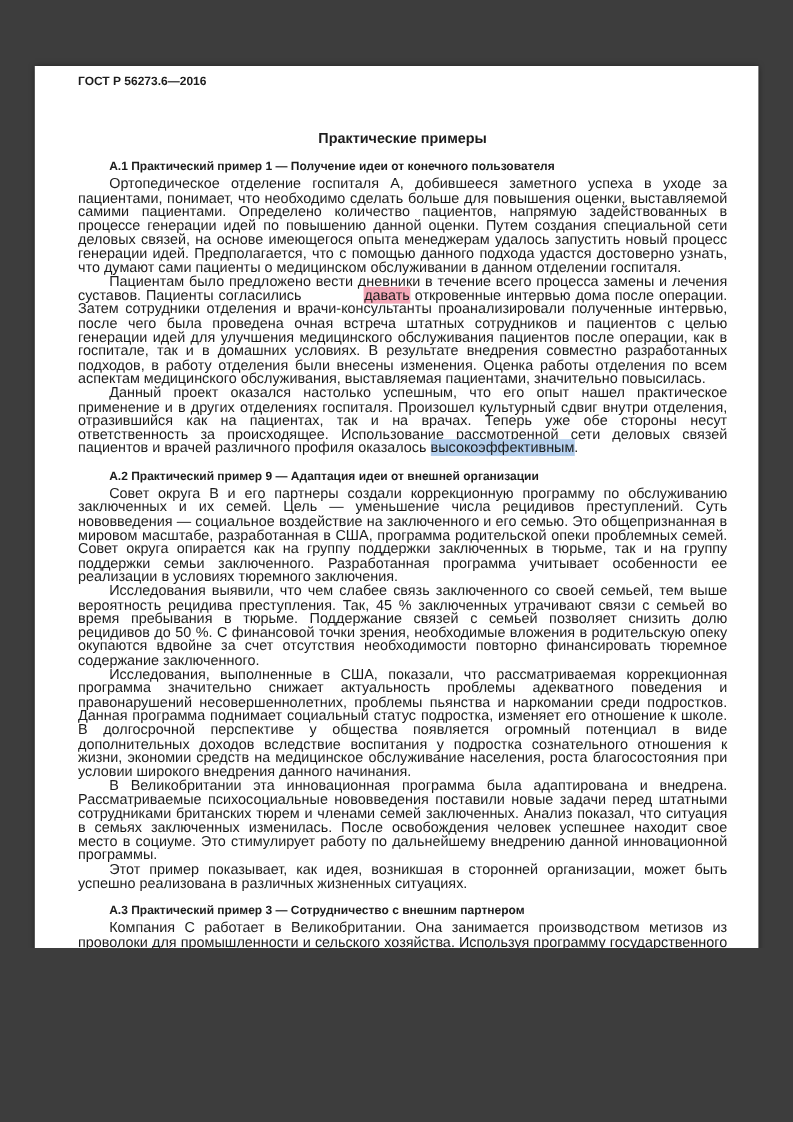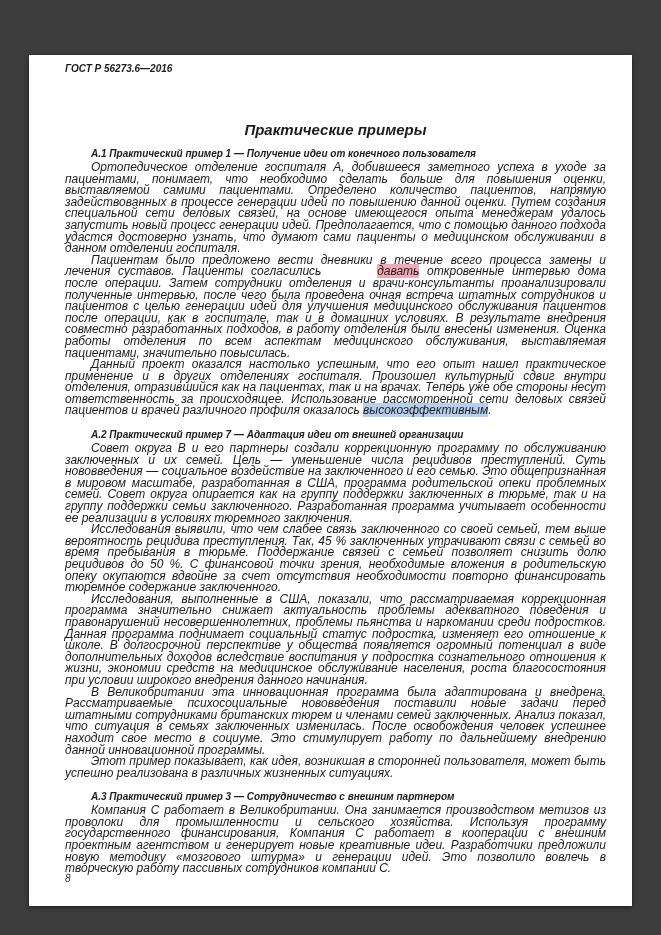--- a/index.html
+++ b/index.html
@@ -9,24 +9,23 @@
   }
   body {
     width: 661px;
     height: 935px;
     overflow: hidden;
     background: var(--canvas-background, #3d3d3d);
   }
   .viewport {
     position: relative;
     width: 661px;
-    height: 935px;
+    height: 790px;
     background: var(--canvas-background, #3d3d3d);
     overflow: hidden;
-    font-style: italic;
   }
   .paper {
     position: absolute;
     left: 29px;
     top: 55px;
     width: 603px;
     height: 851px;
     background: var(--paper-background, #ffffff);
     box-shadow: 0 1px 5px rgba(0,0,0,0.55);
     box-sizing: border-box;
@@ -39,23 +38,23 @@
     line-height: 12px;
   }
   .center { text-align: center; }
   .appendix {
     margin-top: 19px;
     font-weight: bold;
     font-size: 10px;
     line-height: 12px;
   }
   .doc-title {
-    margin-top: 48px;
+    margin-top: 34px;
     font-weight: bold;
-    font-size: 15px;
+    font-size: 12px;
     line-height: 13px;
   }
   .section-heading {
     font-weight: bold;
     font-size: 10px;
     line-height: 12px;
     margin: 12px 0 2px 0;
     text-indent: 26px;
   }
   .section-heading.first {
@@ -95,26 +94,26 @@
     <div class="doc-title center">Практические примеры</div>
 
     <div>
       <div class="section-heading first">А.1 Практический пример 1 — Получение идеи от конечного пользователя</div>
       <p class="body">Ортопедическое отделение госпиталя А, добившееся заметного успеха в уходе за пациентами, понимает, что необходимо сделать больше для повышения оценки, выставляемой самими пациентами. Определено количество пациентов, напрямую задействованных в процессе генерации идей по повышению данной оценки. Путем создания специальной сети деловых связей, на основе имеющегося опыта менеджерам удалось запустить новый процесс генерации идей. Предполагается, что с помощью данного подхода удастся достоверно узнать, что думают сами пациенты о медицинском обслуживании в данном отделении госпиталя.</p>
       <p class="body"><span>Пациентам было предложено вести дневники в течение всего процесса замены и лечения суставов. Пациенты согласились </span><span class="hl-pink">давать</span><span> откровенные интервью дома после операции. Затем сотрудники отделения и врачи-консультанты проанализировали полученные интервью, после чего была проведена очная встреча штатных сотрудников и пациентов с целью генерации идей для улучшения медицинского обслуживания пациентов после операции, как в госпитале, так и в домашних условиях. В результате внедрения совместно разработанных подходов, в работу отделения были внесены изменения. Оценка работы отделения по всем аспектам медицинского обслуживания, выставляемая пациентами, значительно повысилась.</span></p>
       <p class="body"><span>Данный проект оказался настолько успешным, что его опыт нашел практическое применение и в других отделениях госпиталя. Произошел культурный сдвиг внутри отделения, отразившийся как на пациентах, так и на врачах. Теперь уже обе стороны несут ответственность за происходящее. Использование рассмотренной сети деловых связей пациентов и врачей различного профиля оказалось </span><span class="hl-blue">высокоэффективным</span><span>.</span></p>
     </div>
 
     <div>
-      <div class="section-heading">А.2 Практический пример 7 — Адаптация идеи от внешней организации</div>
+      <div class="section-heading">А.2 Практический пример 9 — Адаптация идеи от внешней организации</div>
       <p class="body">Совет округа В и его партнеры создали коррекционную программу по обслуживанию заключенных и их семей. Цель — уменьшение числа рецидивов преступлений. Суть нововведения — социальное воздействие на заключенного и его семью. Это общепризнанная в мировом масштабе, разработанная в США, программа родительской опеки проблемных семей. Совет округа опирается как на группу поддержки заключенных в тюрьме, так и на группу поддержки семьи заключенного. Разработанная программа учитывает особенности ее реализации в условиях тюремного заключения.</p>
       <p class="body">Исследования выявили, что чем слабее связь заключенного со своей семьей, тем выше вероятность рецидива преступления. Так, 45 % заключенных утрачивают связи с семьей во время пребывания в тюрьме. Поддержание связей с семьей позволяет снизить долю рецидивов до 50 %. С финансовой точки зрения, необходимые вложения в родительскую опеку окупаются вдвойне за счет отсутствия необходимости повторно финансировать тюремное содержание заключенного.</p>
       <p class="body">Исследования, выполненные в США, показали, что рассматриваемая коррекционная программа значительно снижает актуальность проблемы адекватного поведения и правонарушений несовершеннолетних, проблемы пьянства и наркомании среди подростков. Данная программа поднимает социальный статус подростка, изменяет его отношение к школе. В долгосрочной перспективе у общества появляется огромный потенциал в виде дополнительных доходов вследствие воспитания у подростка сознательного отношения к жизни, экономии средств на медицинское обслуживание населения, роста благосостояния при условии широкого внедрения данного начинания.</p>
       <p class="body">В Великобритании эта инновационная программа была адаптирована и внедрена. Рассматриваемые психосоциальные нововведения поставили новые задачи перед штатными сотрудниками британских тюрем и членами семей заключенных. Анализ показал, что ситуация в семьях заключенных изменилась. После освобождения человек успешнее находит свое место в социуме. Это стимулирует работу по дальнейшему внедрению данной инновационной программы.</p>
-      <p class="body">Этот пример показывает, как идея, возникшая в сторонней пользователя, может быть успешно реализована в различных жизненных ситуациях.</p>
+      <p class="body">Этот пример показывает, как идея, возникшая в сторонней организации, может быть успешно реализована в различных жизненных ситуациях.</p>
     </div>
 
     <div>
       <div class="section-heading">А.3 Практический пример 3 — Сотрудничество с внешним партнером</div>
       <p class="body">Компания С работает в Великобритании. Она занимается производством метизов из проволоки для промышленности и сельского хозяйства. Используя программу государственного финансирования, Компания С работает в кооперации с внешним проектным агентством и генерирует новые креативные идеи. Разработчики предложили новую методику «мозгового штурма» и генерации идей. Это позволило вовлечь в творческую работу пассивных сотрудников компании С.</p>
     </div>
 
     <div class="page-num">8</div>
   </div>
 </div>

